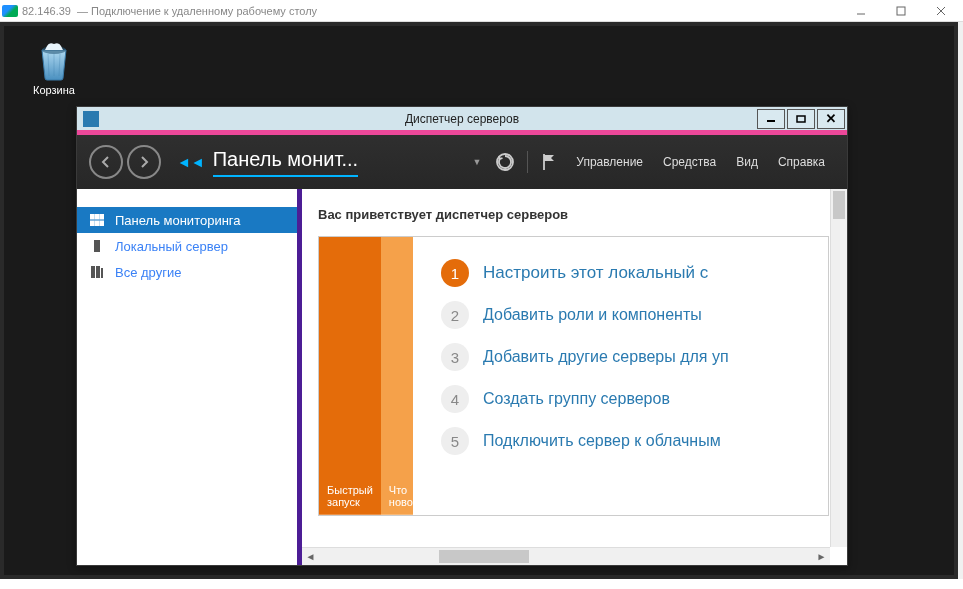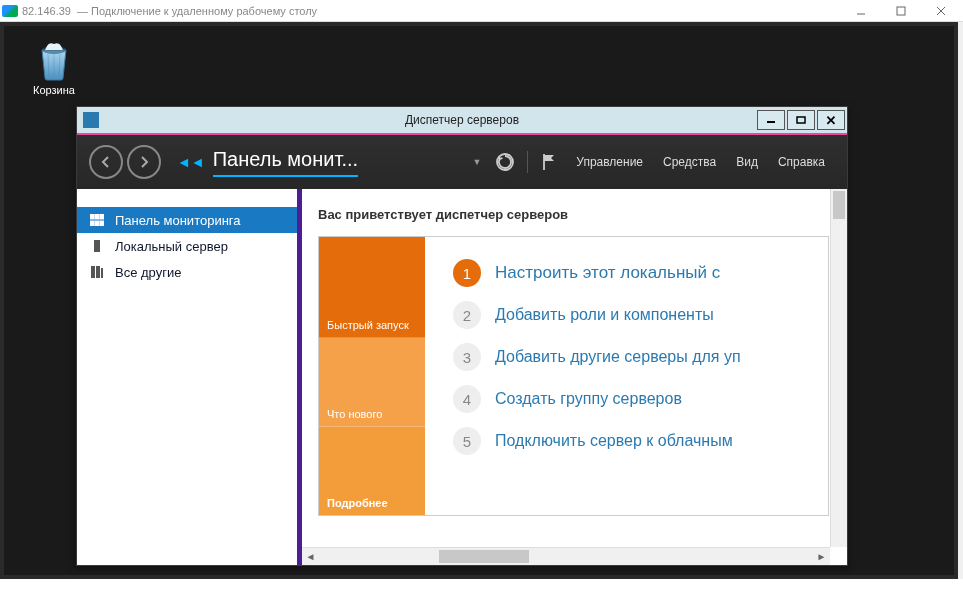--- a/index.html
+++ b/index.html
@@ -19,57 +19,57 @@
 .desktop-area { position: absolute; left: 4px; right: 4px; top: 4px; bottom: 4px; background: #1a1a1a; }
 
 
 .desktop-icon { position: absolute; top: 12px; left: 20px; width: 60px; text-align: center; }
 .desktop-icon .bin { width: 42px; height: 44px; margin: 0 auto; position: relative; }
 .desktop-icon .bin svg { width: 42px; height: 44px; }
 .desktop-icon .label { color: #fff; font-size: 11px; margin-top: 2px; }
 
 
 .sm-window { position: absolute; top: 80px; left: 72px; width: 772px; height: 460px; background: #fff; border: 1px solid #3a3a3a; box-shadow: 0 2px 8px rgba(0,0,0,.4); display: flex; flex-direction: column; }
-.sm-titlebar { height: 28px; background: #d2e4ec; display: flex; align-items: center; border-bottom: 2px solid #ec4899; position: relative; }
+.sm-titlebar { height: 28px; background: #d2e4ec; display: flex; align-items: center; border-bottom: 5px solid #ec4899; position: relative; }
 .sm-titlebar .sm-icon { width: 16px; height: 16px; margin: 0 6px; background: #2a7ab0; }
 .sm-titlebar .sm-title { position: absolute; left: 0; right: 0; text-align: center; font-size: 12px; color: #222; pointer-events: none; }
 .sm-titlebar .sm-controls { margin-left: auto; display: flex; padding-right: 2px; }
 .sm-titlebar .sm-btn { width: 28px; height: 20px; border: 1px solid #555; background: #d9e9f0; margin-left: 2px; display: flex; align-items: center; justify-content: center; cursor: pointer; font-size: 11px; font-weight: bold; }
 
 
 .sm-toolbar { height: 54px; background: linear-gradient(#2f2f2f,#272727); display: flex; align-items: center; padding: 0 12px; color: #ddd; }
 .sm-toolbar .navbtn { width: 34px; height: 34px; border: 2px solid #888; border-radius: 50%; display: flex; align-items: center; justify-content: center; margin-right: 4px; color: #aaa; font-size: 18px; cursor: pointer; }
 .sm-toolbar .crumb-arrows { color: #00b4ff; margin: 0 8px 0 12px; font-size: 14px; }
 .sm-toolbar .crumb-text { color: #fff; font-size: 20px; font-weight: 300; border-bottom: 2px solid #00b4ff; padding-bottom: 4px; }
 .sm-toolbar .tb-spacer { flex: 1; }
 .sm-toolbar .tb-icon { margin: 0 8px; cursor: pointer; display: flex; align-items: center; }
 .sm-toolbar .tb-sep { width: 1px; height: 22px; background: #555; margin: 0 4px; }
 .sm-toolbar .menu-item { color: #ddd; font-size: 12px; margin: 0 10px; cursor: pointer; }
 .sm-toolbar .dd-caret { color: #999; font-size: 9px; margin-left: -4px; margin-right: 6px; }
 
 
 .sm-body { flex: 1; display: flex; overflow: hidden; background: #fff; }
 .sm-sidebar { width: 225px; background: #fff; border-right: 5px solid #4c1d95; padding-top: 18px; }
-.side-item { height: 26px; display: flex; align-items: center; padding: 0 12px; font-size: 13px; color: #0f172a; cursor: pointer; }
+.side-item { height: 26px; display: flex; align-items: center; padding: 0 12px; font-size: 13px; color: #3b82f6; cursor: pointer; }
 .side-item.active { background: #1979c3; color: #fff; }
 .side-item .side-icon { width: 16px; height: 14px; margin-right: 10px; display: flex; align-items: center; justify-content: center; }
 .side-item.active .side-icon svg rect, .side-item.active .side-icon svg line { stroke: #fff; fill: #fff; }
 
 .sm-main { flex: 1; position: relative; overflow: hidden; }
 .sm-scrollbar-v { position: absolute; right: 0; top: 0; bottom: 18px; width: 17px; background: #f0f0f0; border-left: 1px solid #ddd; }
 .sm-scrollbar-v .thumb { position: absolute; top: 2px; left: 2px; right: 2px; height: 28px; background: #c8c8c8; }
 .sm-scrollbar-h { position: absolute; bottom: 0; left: 0; right: 17px; height: 18px; background: #f0f0f0; border-top: 1px solid #ddd; display: flex; align-items: center; }
 .sm-scrollbar-h .arrow { width: 17px; height: 16px; display: flex; align-items: center; justify-content: center; color: #666; font-size: 10px; cursor: pointer; }
 .sm-scrollbar-h .track { flex: 1; position: relative; height: 100%; }
 .sm-scrollbar-h .thumb { position: absolute; left: 120px; top: 2px; bottom: 2px; width: 90px; background: #c8c8c8; }
 
 .welcome-heading { font-size: 13px; font-weight: 600; color: #333; padding: 18px 0 14px 2px; }
 
 .tile-wrap { display: flex; margin-left: 2px; border: 1px solid #ccc; height: 280px; }
-.tile-col { width: 106px; display: flex; flex-direction: column; }
+.tile-col { width: 94px; display: flex; flex-direction: row; }
 .tile { flex: 1; border-bottom: 1px solid rgba(255,255,255,.25); display: flex; align-items: flex-end; padding: 6px 8px; font-size: 11px; color: #fff; }
 .tile.t1 { background: #e46c0a; flex: 1.15; }
 .tile.t2 { background: #f5a14a; }
 .tile.t3 { background: #f39c3a; border-bottom: none; font-weight: bold; }
 
 .steps { flex: 1; background: #fff; padding: 22px 0 0 28px; overflow: hidden; }
 .step { display: flex; align-items: center; margin-bottom: 14px; white-space: nowrap; }
 .step .num { width: 28px; height: 28px; border-radius: 50%; display: flex; align-items: center; justify-content: center; font-size: 15px; margin-right: 14px; }
 .step.primary .num { background: #e46c0a; color: #fff; }
 .step.secondary .num { background: #eee; color: #888; }

